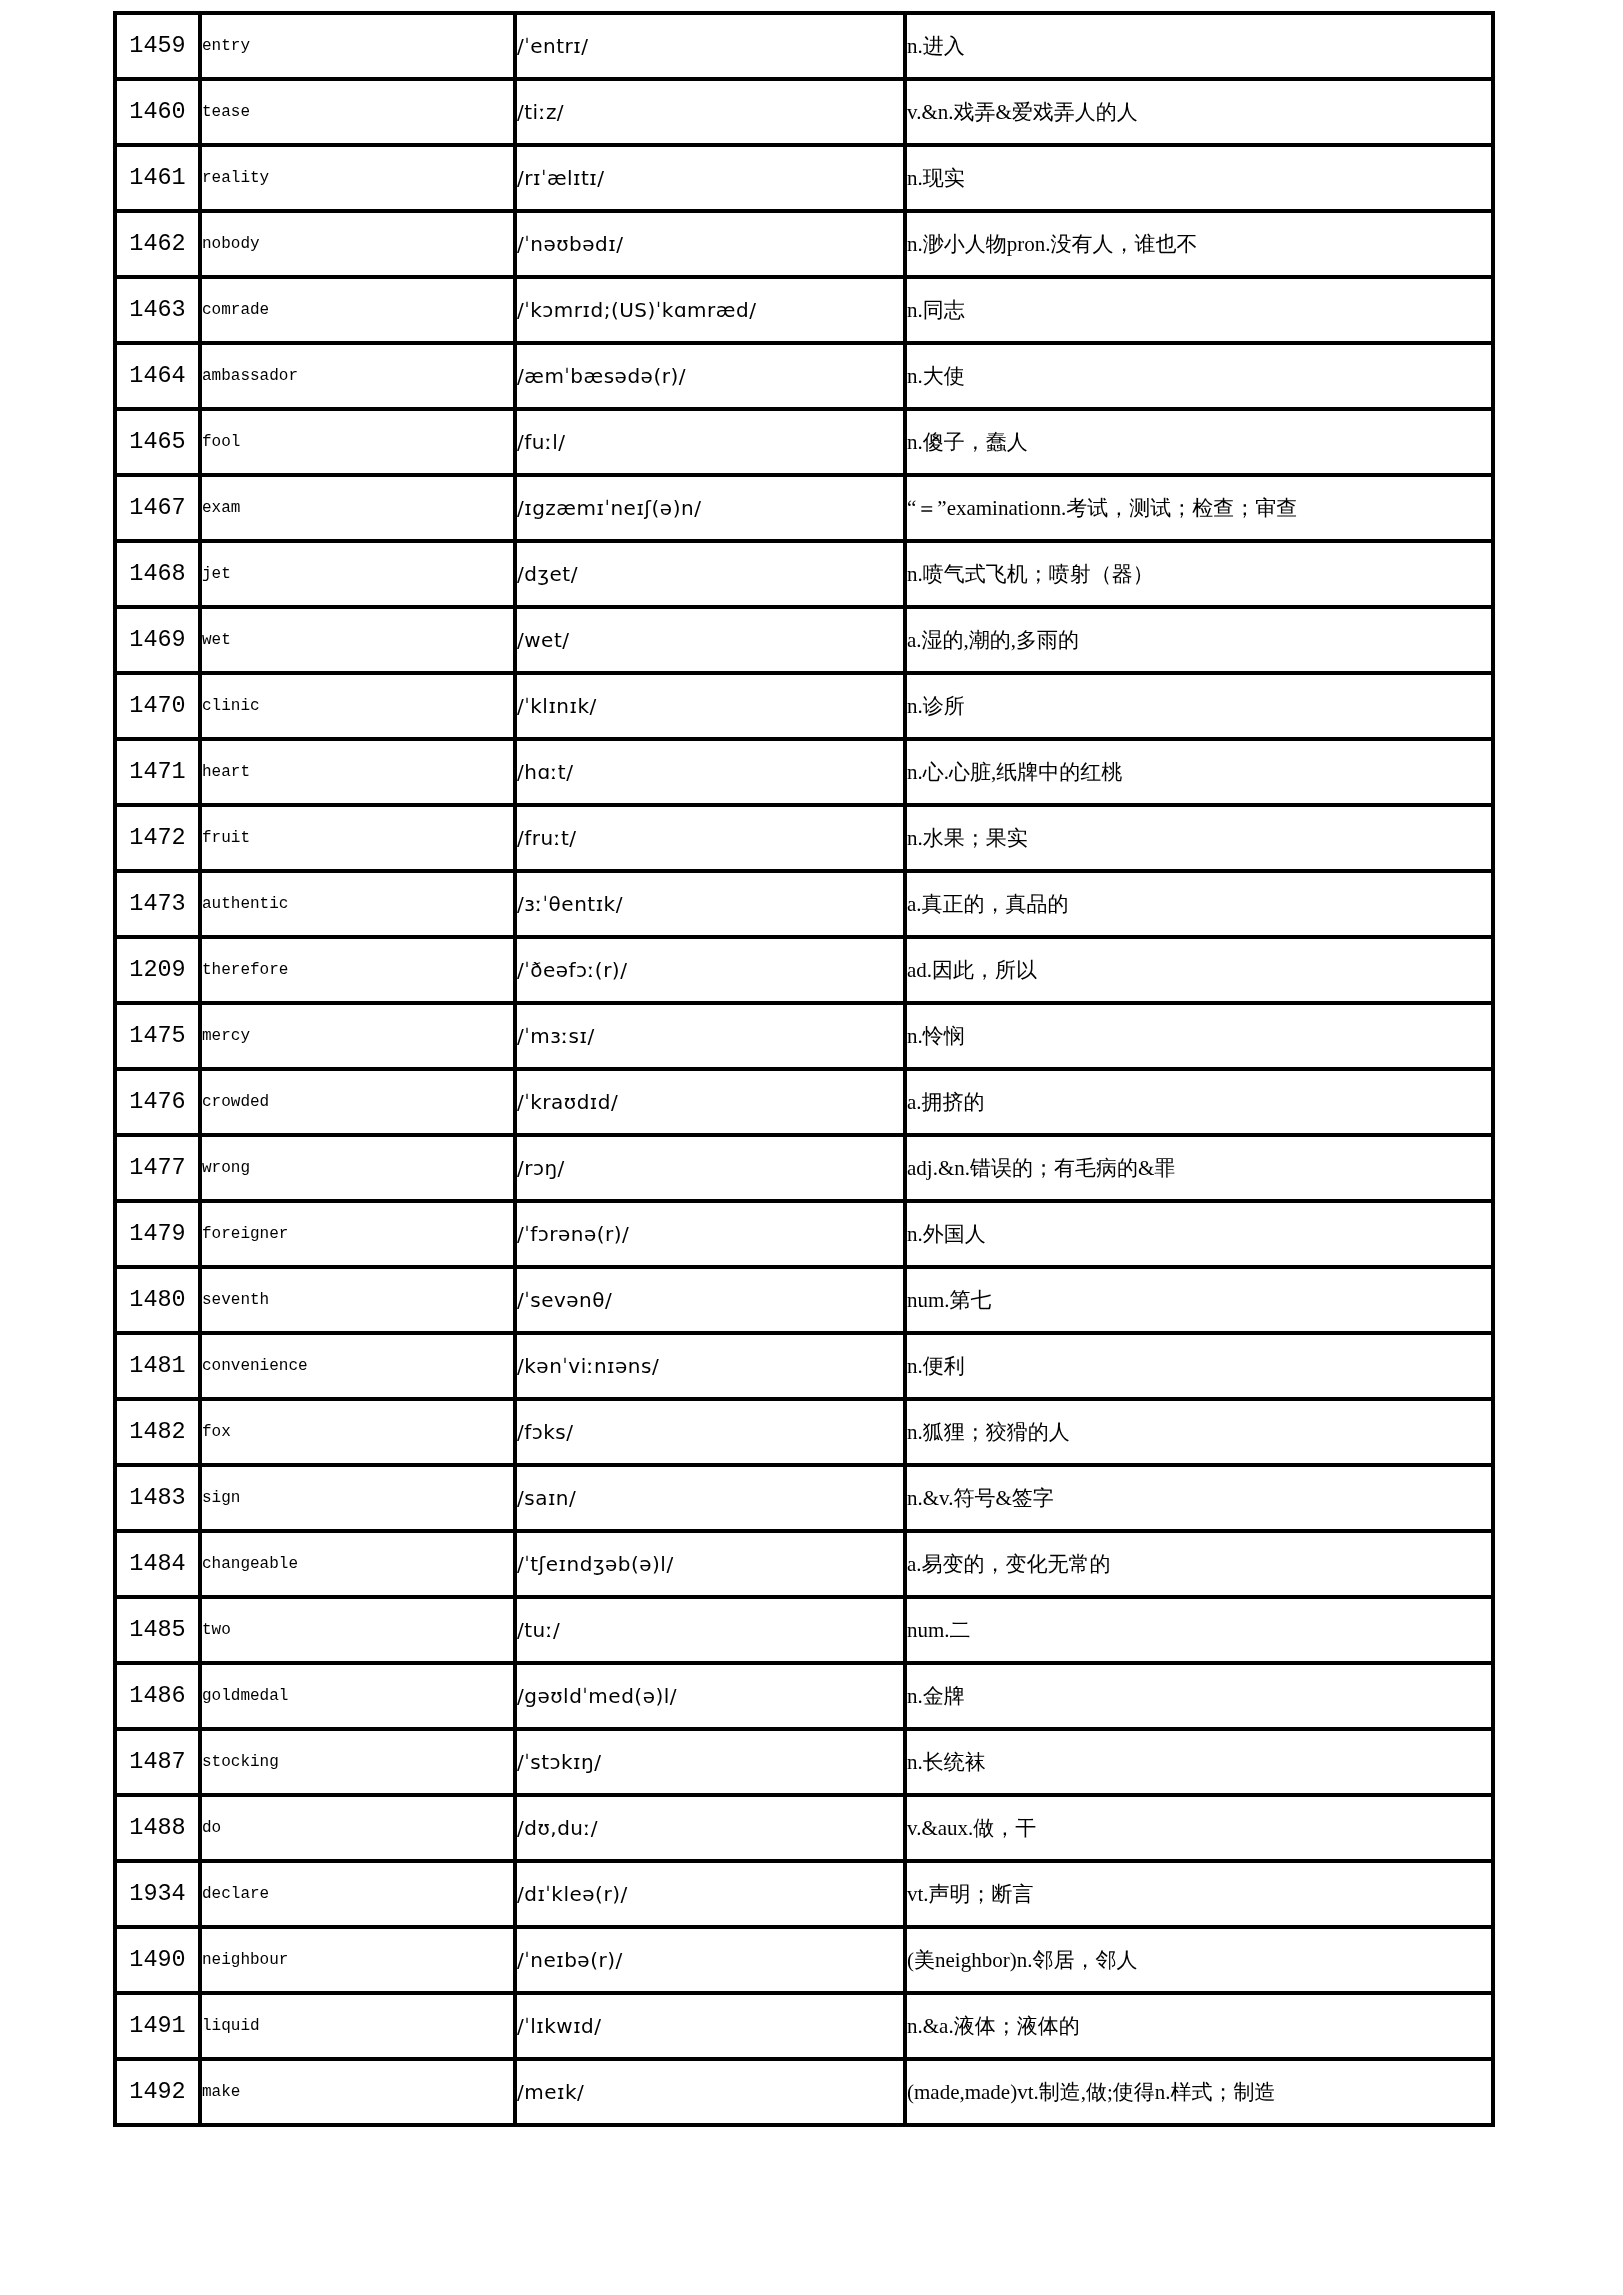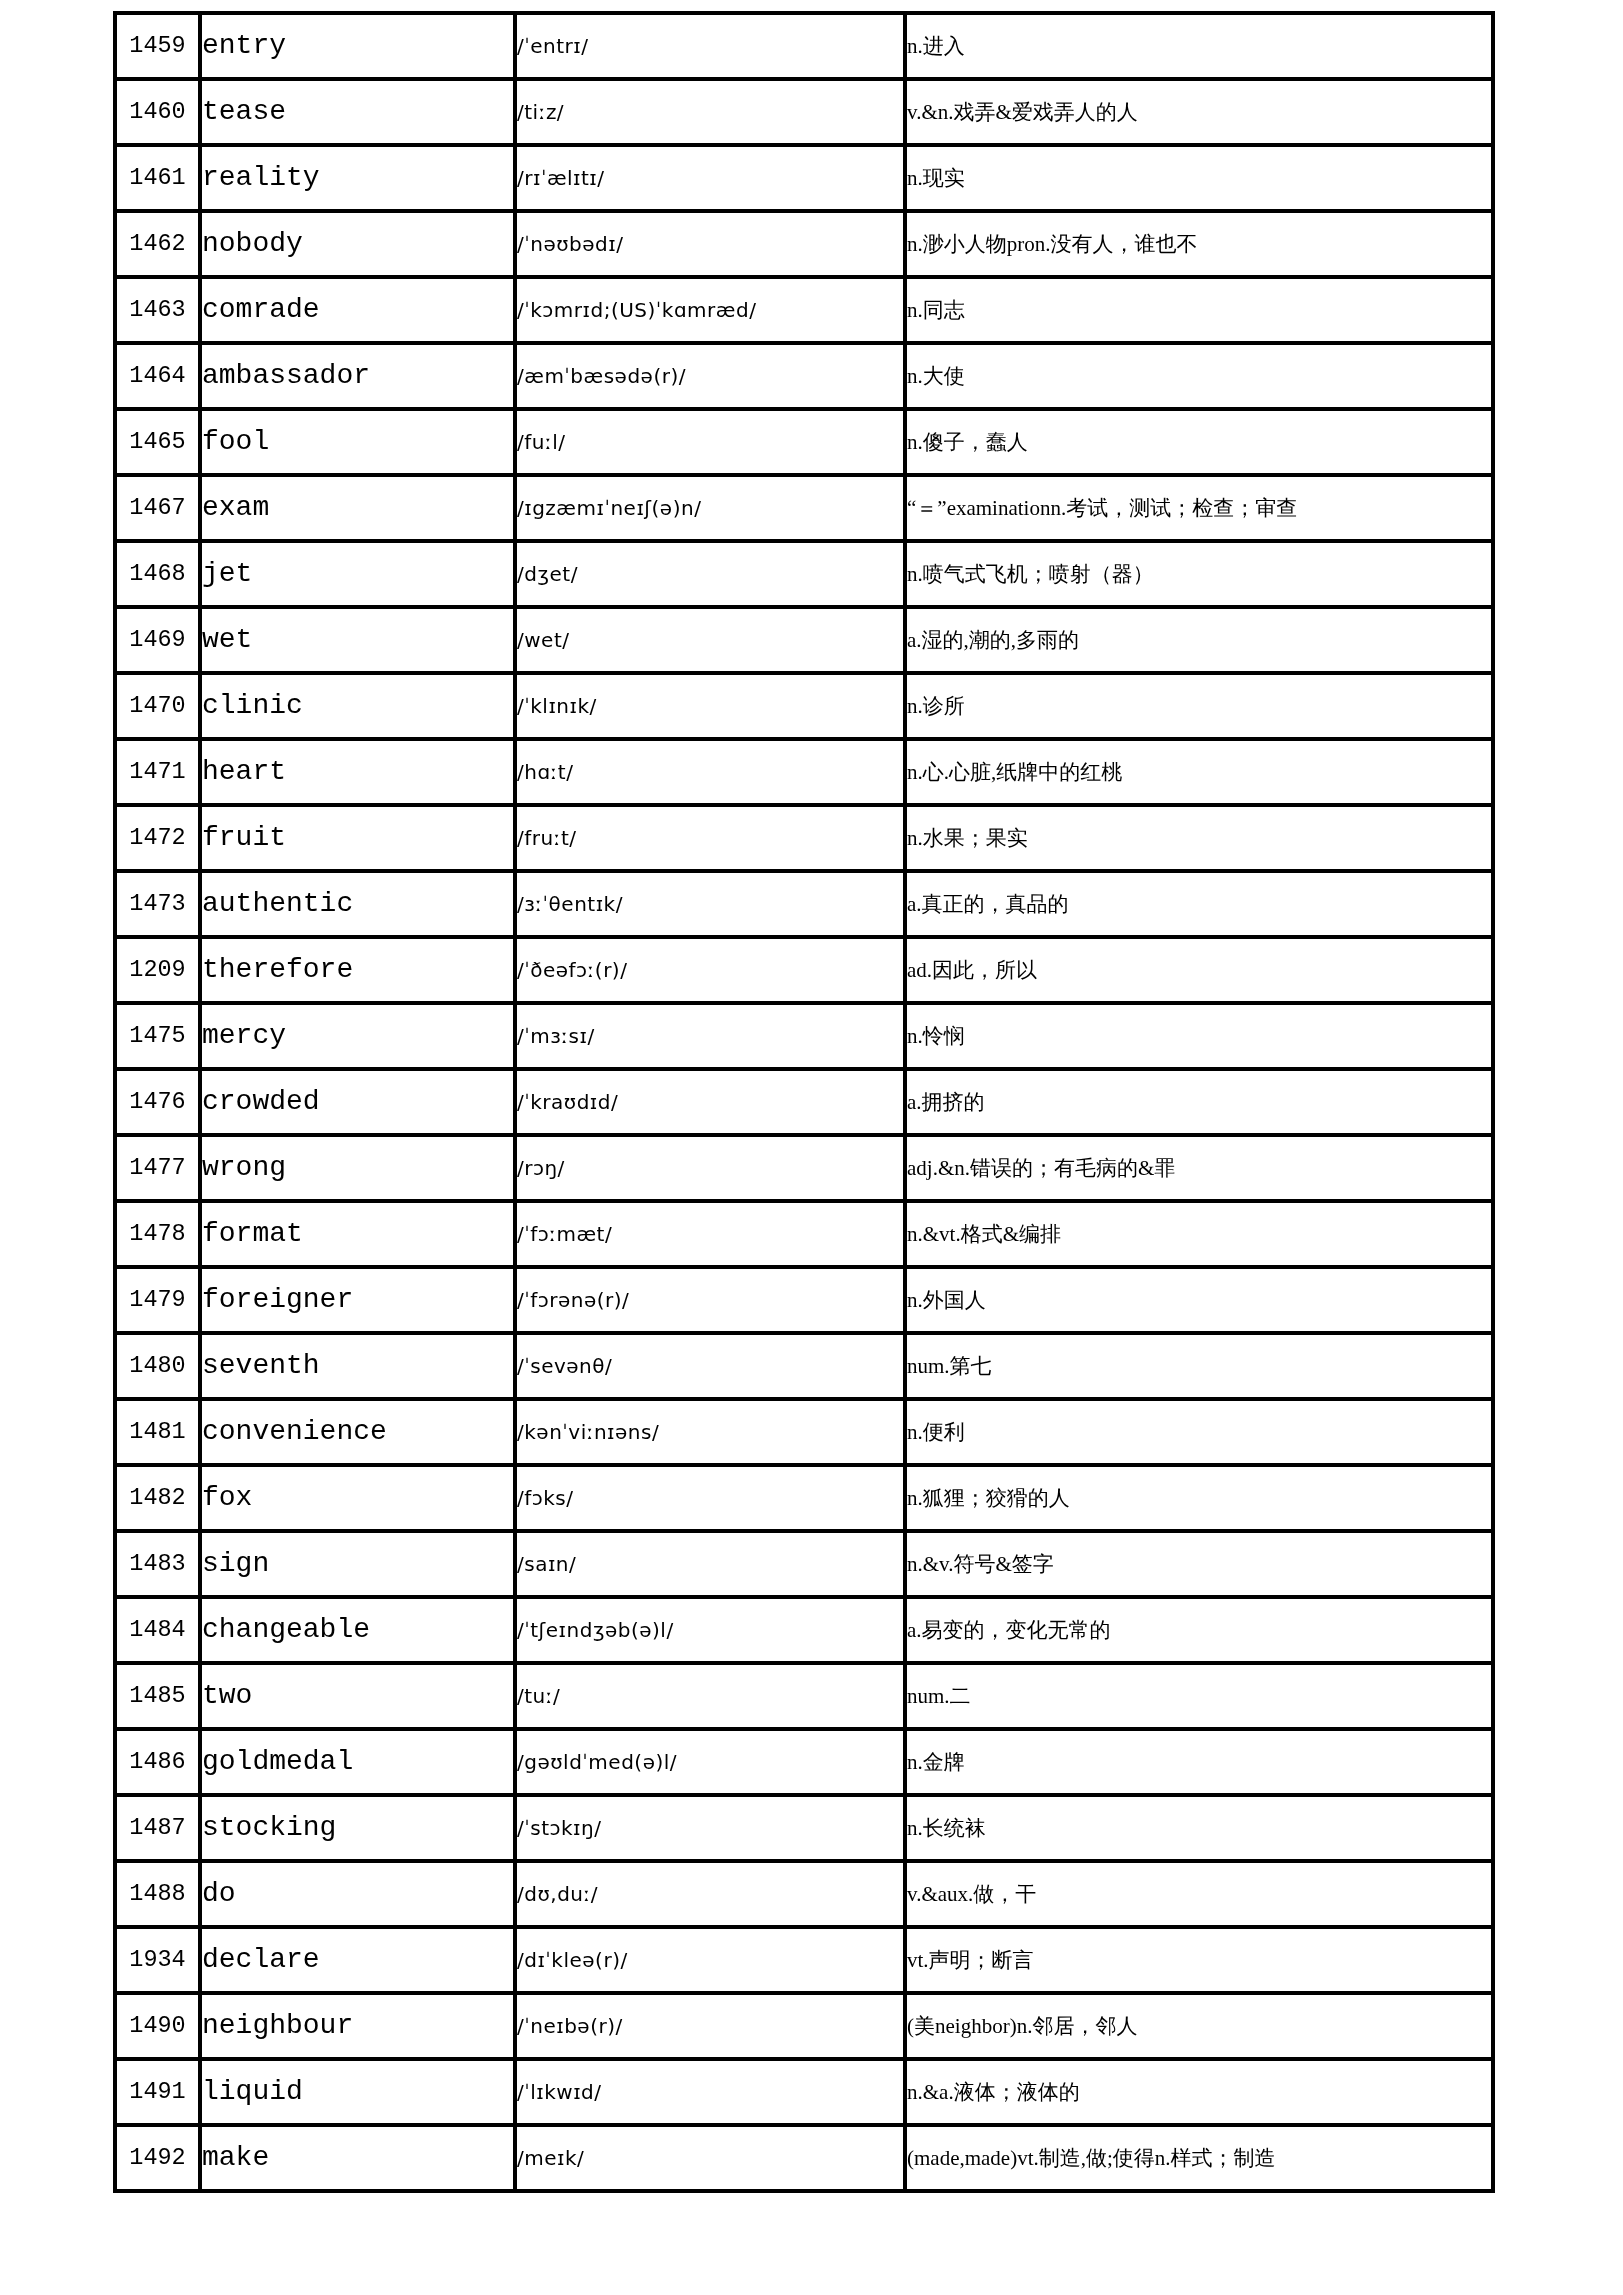--- a/index.html
+++ b/index.html
@@ -33,21 +33,21 @@
     overflow: hidden;
     white-space: nowrap;
   }
   td.cell-num {
     text-align: center;
     font-family: "Liberation Mono", monospace;
     font-size: 23.5px;
   }
   td.cell-word {
     font-family: "Liberation Mono", monospace;
-    font-size: 28px;
+    font-size: 16px;
     padding-left: 8.2px;
   }
   td.cell-phon {
     font-family: "DejaVu Sans", sans-serif;
     font-size: 20px;
     padding-left: 11.2px;
     letter-spacing: 0.5px;
   }
   td.cell-meaning {
     font-family: Liberation Serif, serif;
@@ -169,26 +169,20 @@
           <td class="cell-phon">/ˈkraʊdɪd/</td>
           <td class="cell-meaning">a.拥挤的</td>
         </tr>
         <tr>
           <td class="cell-num">1477</td>
           <td class="cell-word">wrong</td>
           <td class="cell-phon">/rɔŋ/</td>
           <td class="cell-meaning">adj.&amp;n.错误的；有毛病的&amp;罪</td>
         </tr>
         <tr>
-          <td class="cell-num">1478</td>
-          <td class="cell-word">format</td>
-          <td class="cell-phon">/ˈfɔːmæt/</td>
-          <td class="cell-meaning">n.&amp;vt.格式&amp;编排</td>
-        </tr>
-        <tr>
           <td class="cell-num">1479</td>
           <td class="cell-word">foreigner</td>
           <td class="cell-phon">/ˈfɔrənə(r)/</td>
           <td class="cell-meaning">n.外国人</td>
         </tr>
         <tr>
           <td class="cell-num">1480</td>
           <td class="cell-word">seventh</td>
           <td class="cell-phon">/ˈsevənθ/</td>
           <td class="cell-meaning">num.第七</td>

